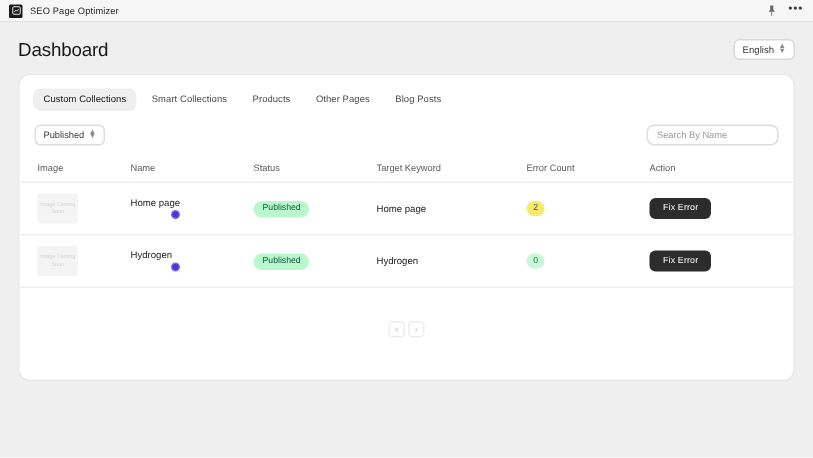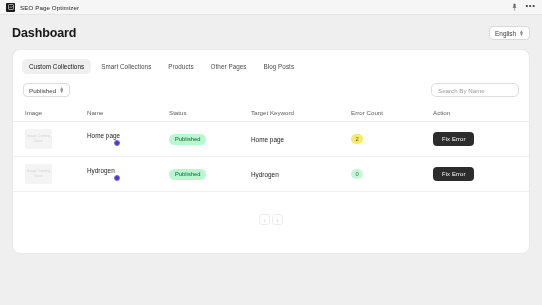--- a/index.html
+++ b/index.html
@@ -64,21 +64,21 @@
 
   
   .page-head {
     display: flex;
     align-items: center;
     justify-content: space-between;
     padding: 11px 12px 9px 12px;
   }
   .page-title {
     font-size: 12.5px;
-    font-weight: bold;
+    font-weight: normal;
     color: #161616;
     letter-spacing: -0.1px;
     text-align: center;
   }
   .lang-select {
     display: flex;
     align-items: center;
     gap: 3px;
     border: 1px solid #d9d9d9;
     background: #fff;

